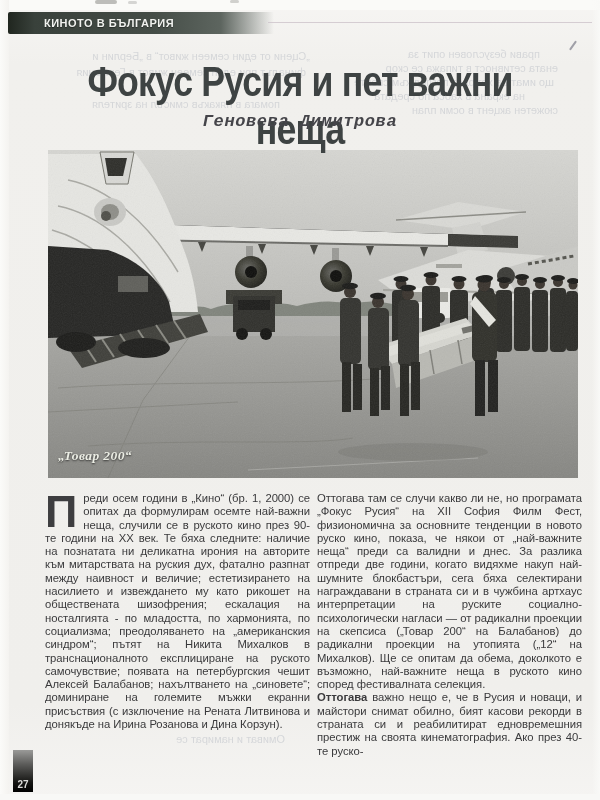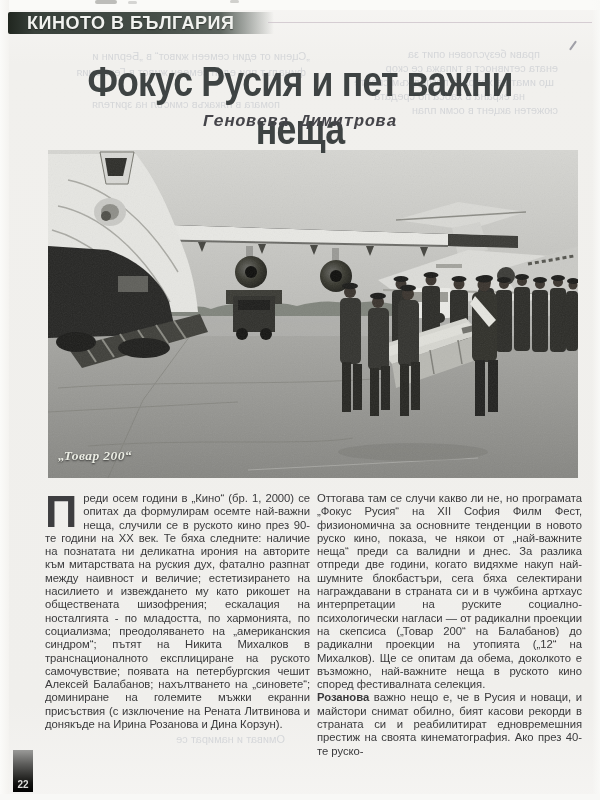--- a/index.html
+++ b/index.html
@@ -8,21 +8,21 @@
         font-family:"Liberation Sans",sans-serif;}
   .edge-top{position:absolute;left:0;top:0;width:600px;height:10px;background:#fafaf8;}
   .edge-left{position:absolute;left:0;top:0;width:9px;height:800px;background:linear-gradient(90deg,#fbfbf9,#f4f3f0);}
   .edge-right{position:absolute;right:0;top:0;width:8px;height:800px;background:linear-gradient(270deg,#f9f9f7,rgba(249,249,247,0));}
   .edge-bottom{position:absolute;left:0;bottom:0;width:600px;height:6px;background:#f8f8f6;}
   .mark{position:absolute;background:#bdbdba;border-radius:2px;}
 
   .section-bar{position:absolute;left:8px;top:12px;width:266px;height:22px;
     background:linear-gradient(90deg,#20261f 0%,#39413b 10%,#454d47 55%,#5d655f 80%,rgba(120,126,120,0) 100%);
     border-radius:2px 0 0 2px;display:flex;align-items:center;}
-  .section-bar span{color:#f1f2ef;font-weight:bold;font-size:18px;letter-spacing:.5px;padding-left:19px;
+  .section-bar span{color:#f1f2ef;font-weight:bold;font-size:11px;letter-spacing:.5px;padding-left:36px;
     text-shadow:0 1px 1px rgba(0,0,0,.4);}
   .rule{position:absolute;left:268px;top:22px;width:324px;height:1px;background:#cfc6cd;opacity:.85;}
 
   .ghost{position:absolute;font-size:11px;color:#959cab;opacity:.30;filter:blur(.6px);
          transform:scaleX(-1);white-space:nowrap;overflow:hidden;z-index:1;}
 
   .title{position:absolute;left:0;top:58px;width:600px;text-align:center;z-index:2;
     font-weight:bold;font-size:42px;letter-spacing:-1px;color:#3e4343;
     transform:scaleX(.85);transform-origin:50% 50%;}
   .author{position:absolute;left:0;top:112px;width:600px;text-align:center;z-index:2;
@@ -272,21 +272,21 @@
     </svg>
     <div class="caption">„Товар 200“</div>
   </div>
 
   <div class="columns">
     <div class="col">
       <p><span class="dropcap">П</span><span>реди осем години в „Кино“ (бр. 1, 2000) се опитах да формулирам осемте най-важни неща, случили се в руското кино през 90-те години на ХХ век. Те бяха следните: наличие на познатата ни деликатна ирония на авторите към митарствата на руския дух, фатално разпнат между наивност и величие; естетизирането на насилието и извеждането му като рикошет на обществената шизофрения; ескалация на носталгията - по младостта, по хармонията, по социализма; преодоляването на „американския синдром“; пътят на Никита Михалков в транснационалното експлициране на руското самочувствие; появата на петербургския чешит Алексей Балабанов; нахълтването на „синовете“; доминиране на големите мъжки екранни присъствия (с изключение на Рената Литвинова и донякъде на Ирина Розанова и Дина Корзун).</span></p>
     </div>
     <div class="col">
       <p>Оттогава там се случи какво ли не, но програмата „Фокус Русия“ на XII София Филм Фест, физиономична за основните тенденции в новото руско кино, показа, че някои от „най-важните неща“ преди са валидни и днес. За разлика отпреди две години, когато видяхме накуп най-шумните блокбастъри, сега бяха селектирани награждавани в страната си и в чужбина артхаус интерпретации на руските социално-психологически нагласи — от радикални проекции на скепсиса („Товар 200“ на Балабанов) до радикални проекции на утопията („12“ на Михалков). Ще се опитам да обема, доколкото е възможно, най-важните неща в руското кино според фестивалната селекция.</p>
-      <p><b>Розанова</b><span> важно нещо е, че в Русия и новаци, и майстори снимат обилно, бият касови рекорди в страната си и реабилитират едновремешния престиж на своята кинематография. Ако през 40-те руско-</span></p>
+      <p><b>Оттогава</b><span> важно нещо е, че в Русия и новаци, и майстори снимат обилно, бият касови рекорди в страната си и реабилитират едновремешния престиж на своята кинематография. Ако през 40-те руско-</span></p>
     </div>
   </div>
 
   <div class="page-tab">
-    <span>22</span>
+    <span>27</span>
   </div>
 
 </div>
 
 </body></html>

